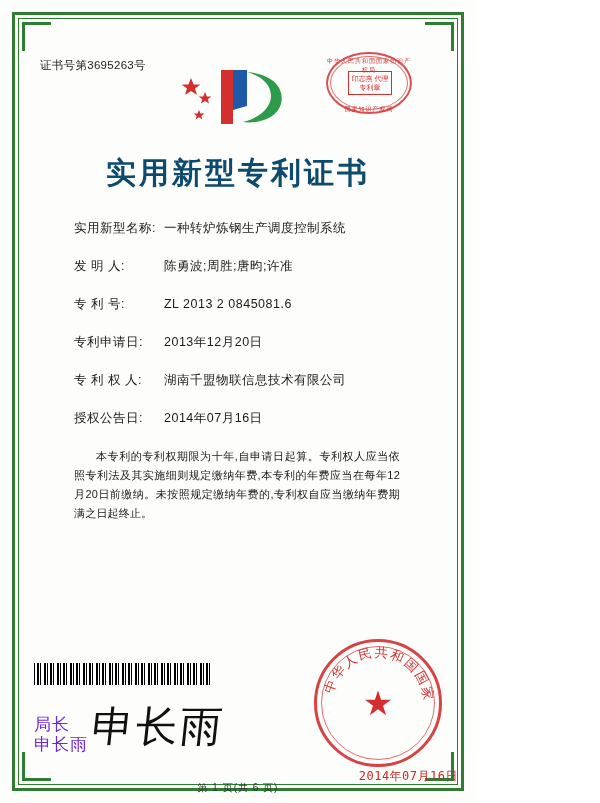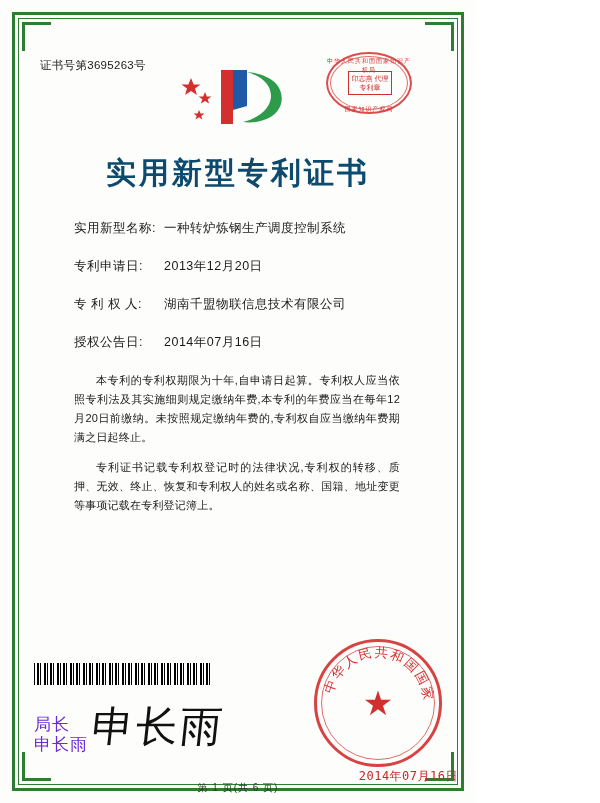--- a/index.html
+++ b/index.html
@@ -313,36 +313,43 @@
     </div>
 
     <div class="title">实用新型专利证书</div>
 
     <div class="fields">
       <div class="field-row">
         <span class="field-label">实用新型名称:</span>
         <span class="field-value">一种转炉炼钢生产调度控制系统</span>
       </div>
       <div class="field-row">
+        <span class="field-label">发 明 人:</span>
+        <span class="field-value">陈勇波;周胜;唐昀;许准</span>
+      </div>
+      <div class="field-row">
+        <span class="field-label">专 利 号:</span>
+        <span class="field-value">ZL 2013 2 0845081.6</span>
+      </div>
+      <div class="field-row">
         <span class="field-label">专利申请日:</span>
         <span class="field-value">2013年12月20日</span>
       </div>
       <div class="field-row">
         <span class="field-label">专 利 权 人:</span>
         <span class="field-value">湖南千盟物联信息技术有限公司</span>
       </div>
       <div class="field-row">
         <span class="field-label">授权公告日:</span>
         <span class="field-value">2014年07月16日</span>
       </div>
     </div>
 
     <div class="paragraphs">
       <p class="para">本专利的专利权期限为十年,自申请日起算。专利权人应当依照专利法及其实施细则规定缴纳年费,本专利的年费应当在每年12月20日前缴纳。未按照规定缴纳年费的,专利权自应当缴纳年费期满之日起终止。</p>
-      <p class="para">专利证书记载专利权登记时的法律状况,专利权的转移、质押、无效、终止、恢复和专利权人的姓名或名称、国籍、地址变更等事项记载在专利登记簿上。</p>
     </div>
 
   </div>
 
   <div class="barcode"></div>
 
   <div class="signature-block">
     <div class="sig-label">局长</div>
     <div class="sig-label">申长雨</div>
     <div class="sig-handwriting">申长雨</div>

